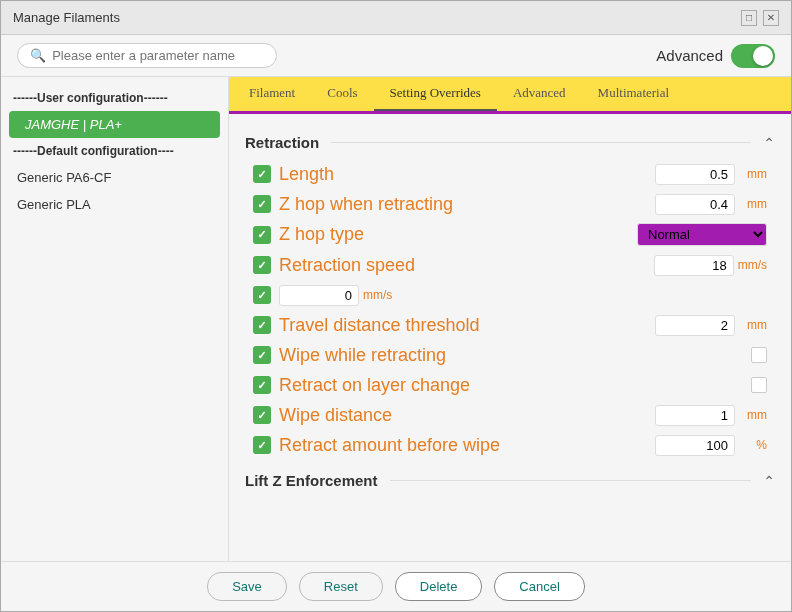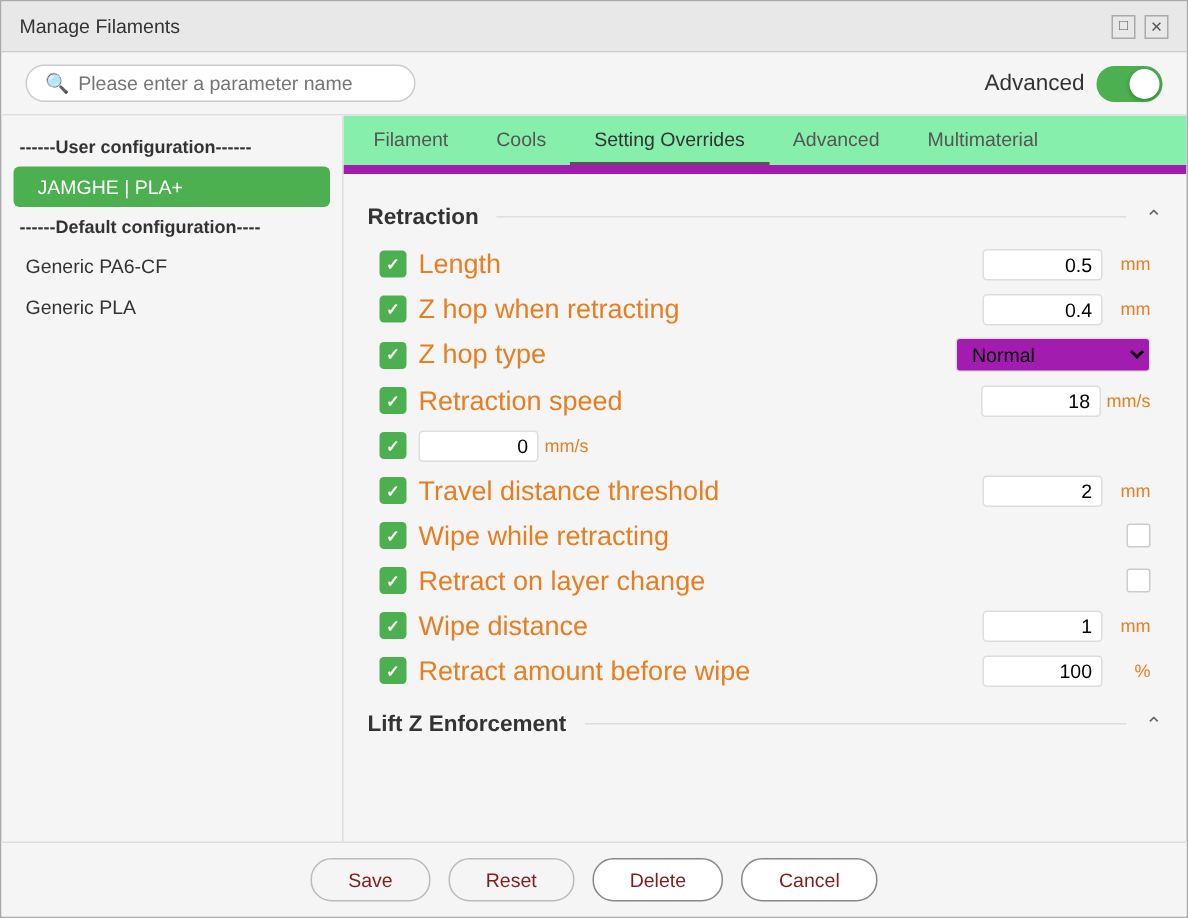--- a/index.html
+++ b/index.html
@@ -128,32 +128,34 @@
       padding: 6px 16px;
       cursor: pointer;
       font-size: 13px;
       color: #333;
     }
     .sidebar-item.active {
       background: #4caf50;
       color: white;
       border-radius: 4px;
       margin: 0 8px;
+      font-style: italic;
     }
     .right-panel {
       flex: 1;
       display: flex;
       flex-direction: column;
       overflow: hidden;
     }
     .tabs {
       display: flex;
-      border-bottom: 6px solid #a21caf;
-      background: #86efac;
+      border-bottom: 3px solid #a21caf;
+      background: #fde047;
       padding: 0 4px;
+      font-family: Liberation Serif, serif;
     }
     .tab {
       padding: 8px 16px;
       cursor: pointer;
       font-size: 13px;
       color: #555;
       border-bottom: 2px solid transparent;
       white-space: nowrap;
     }
     .tab.active {
@@ -259,21 +261,21 @@
       gap: 12px;
       background: #f5f5f5;
     }
     .btn {
       padding: 6px 24px;
       border: 1px solid #bbb;
       border-radius: 14px;
       background: #f5f5f5;
       cursor: pointer;
       font-size: 13px;
-      color: #7f1d1d;
+      color: #0f766e;
     }
     .btn-outline {
       background: white;
       border: 1px solid #888;
     }
     .settings-panel::-webkit-scrollbar {
       width: 8px;
     }
     .settings-panel::-webkit-scrollbar-track {
       background: #f0f0f0;

